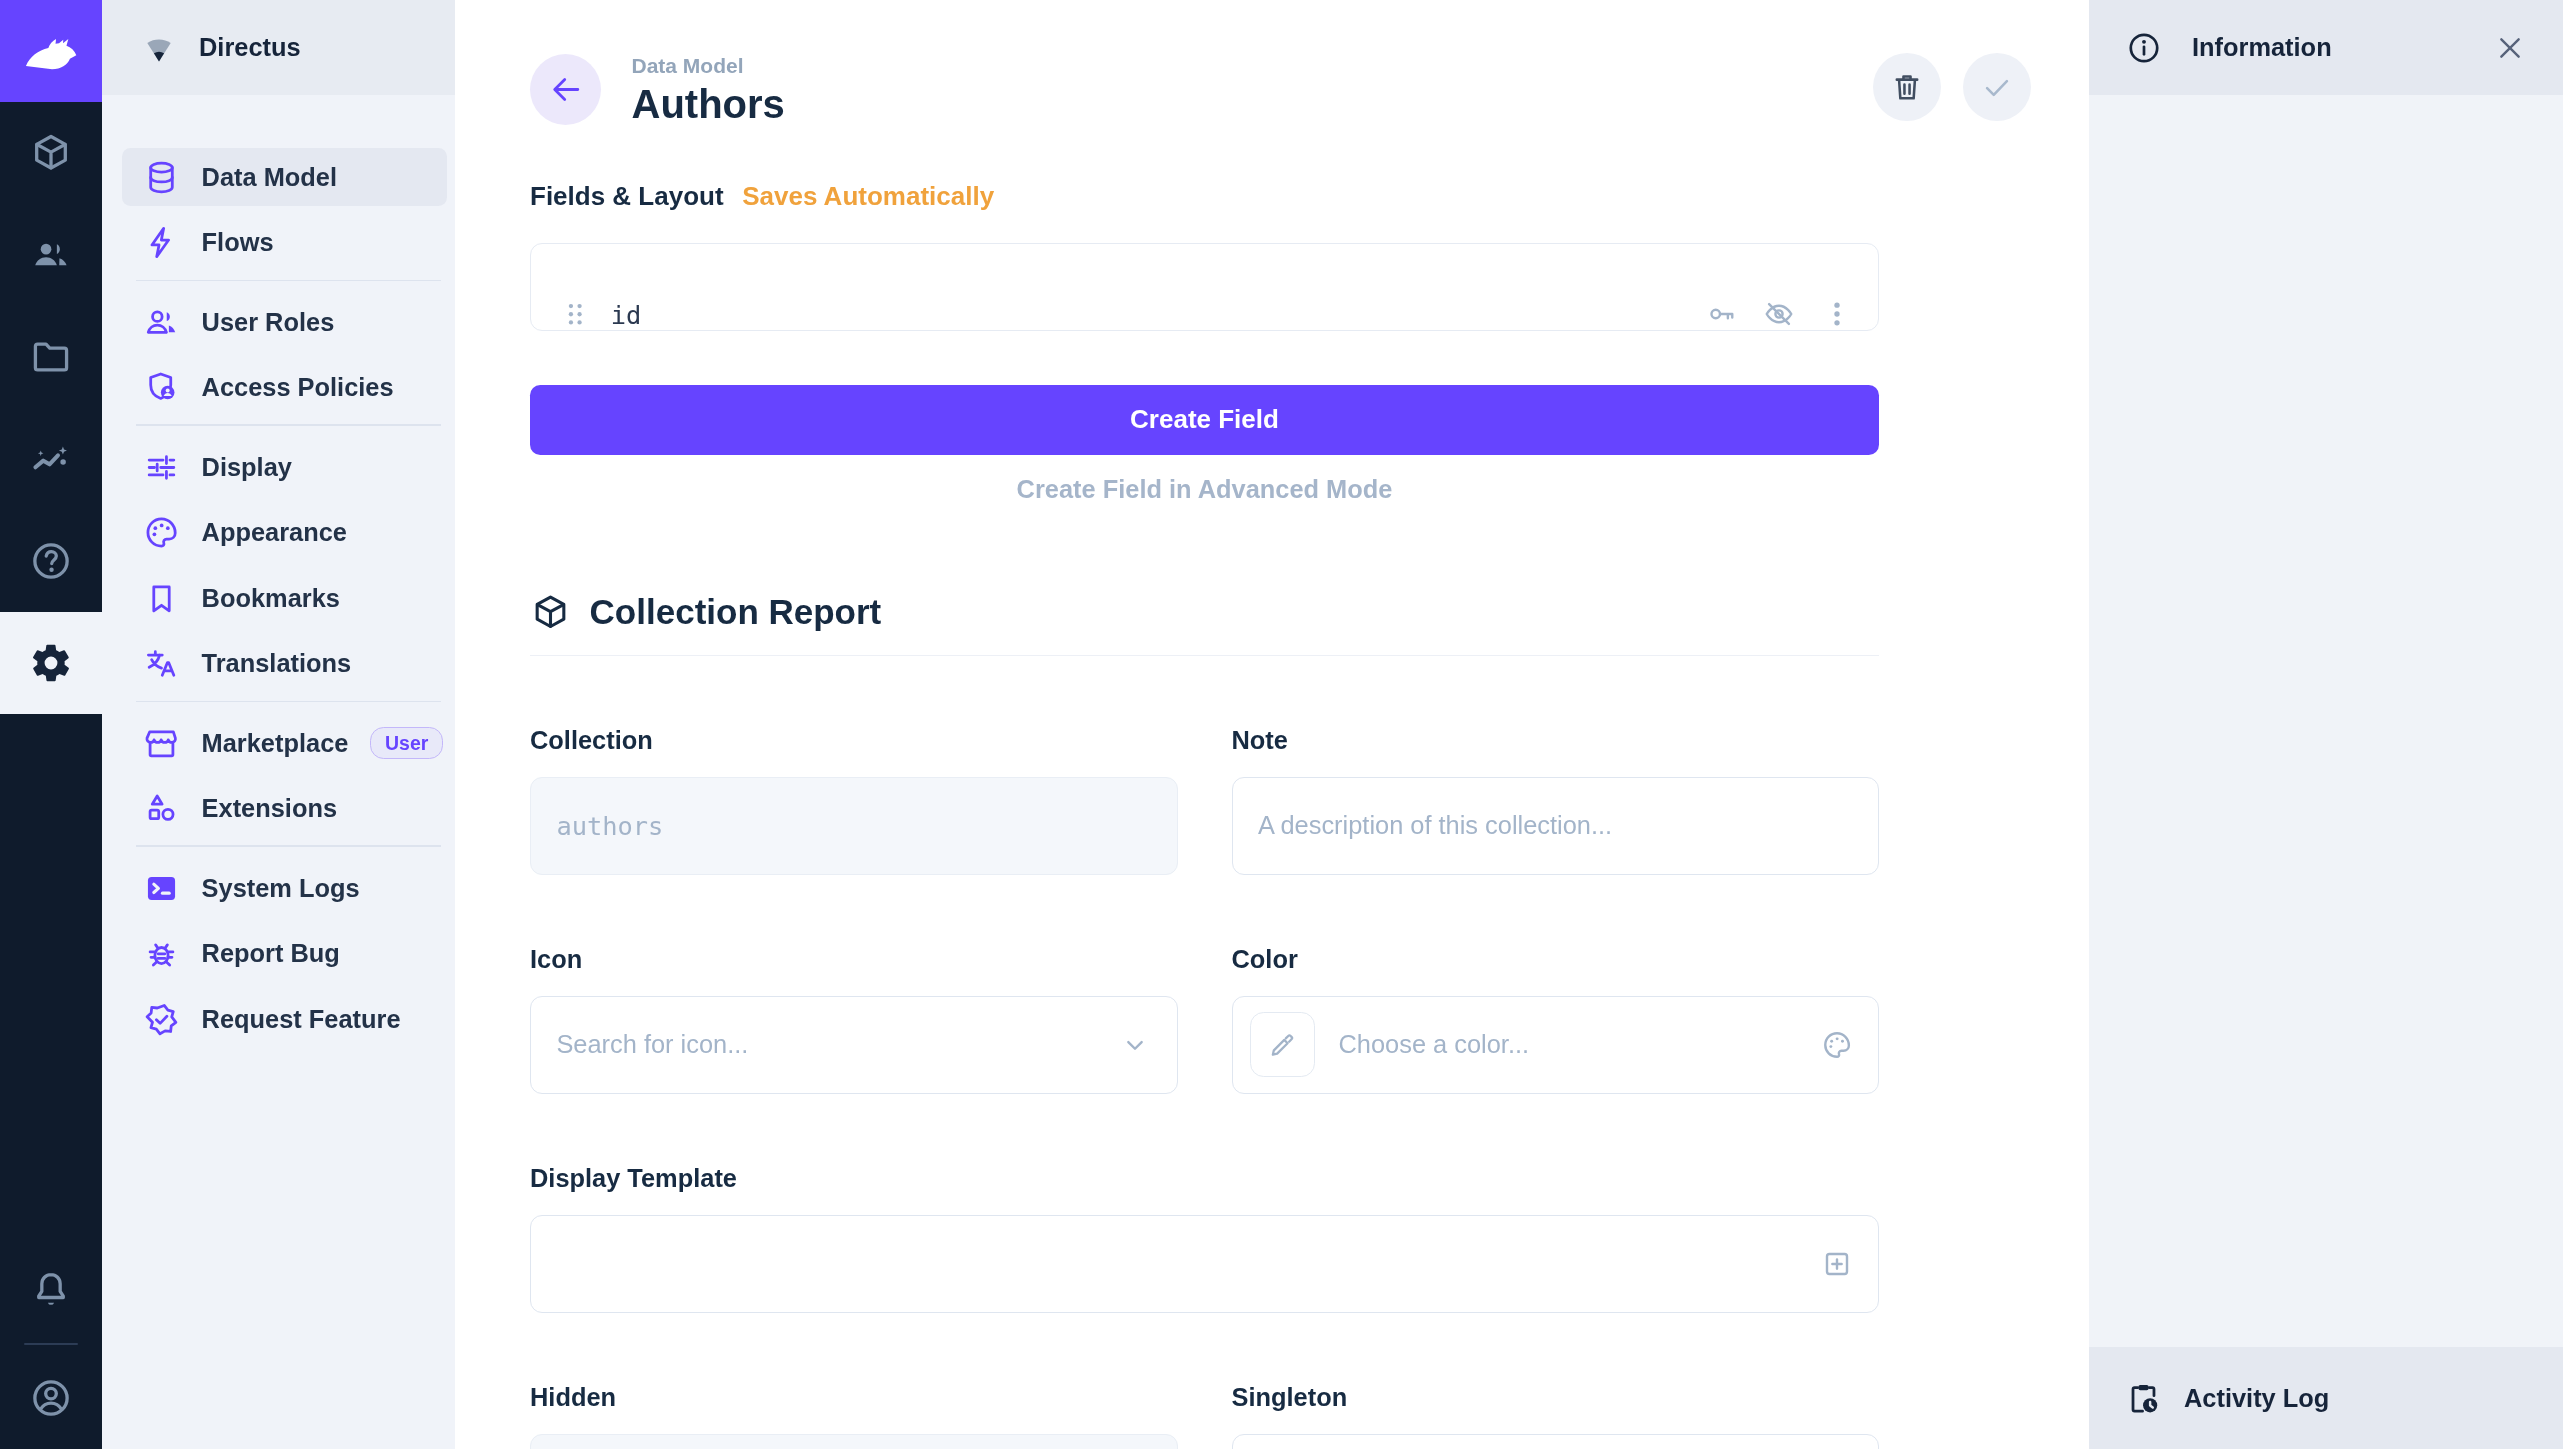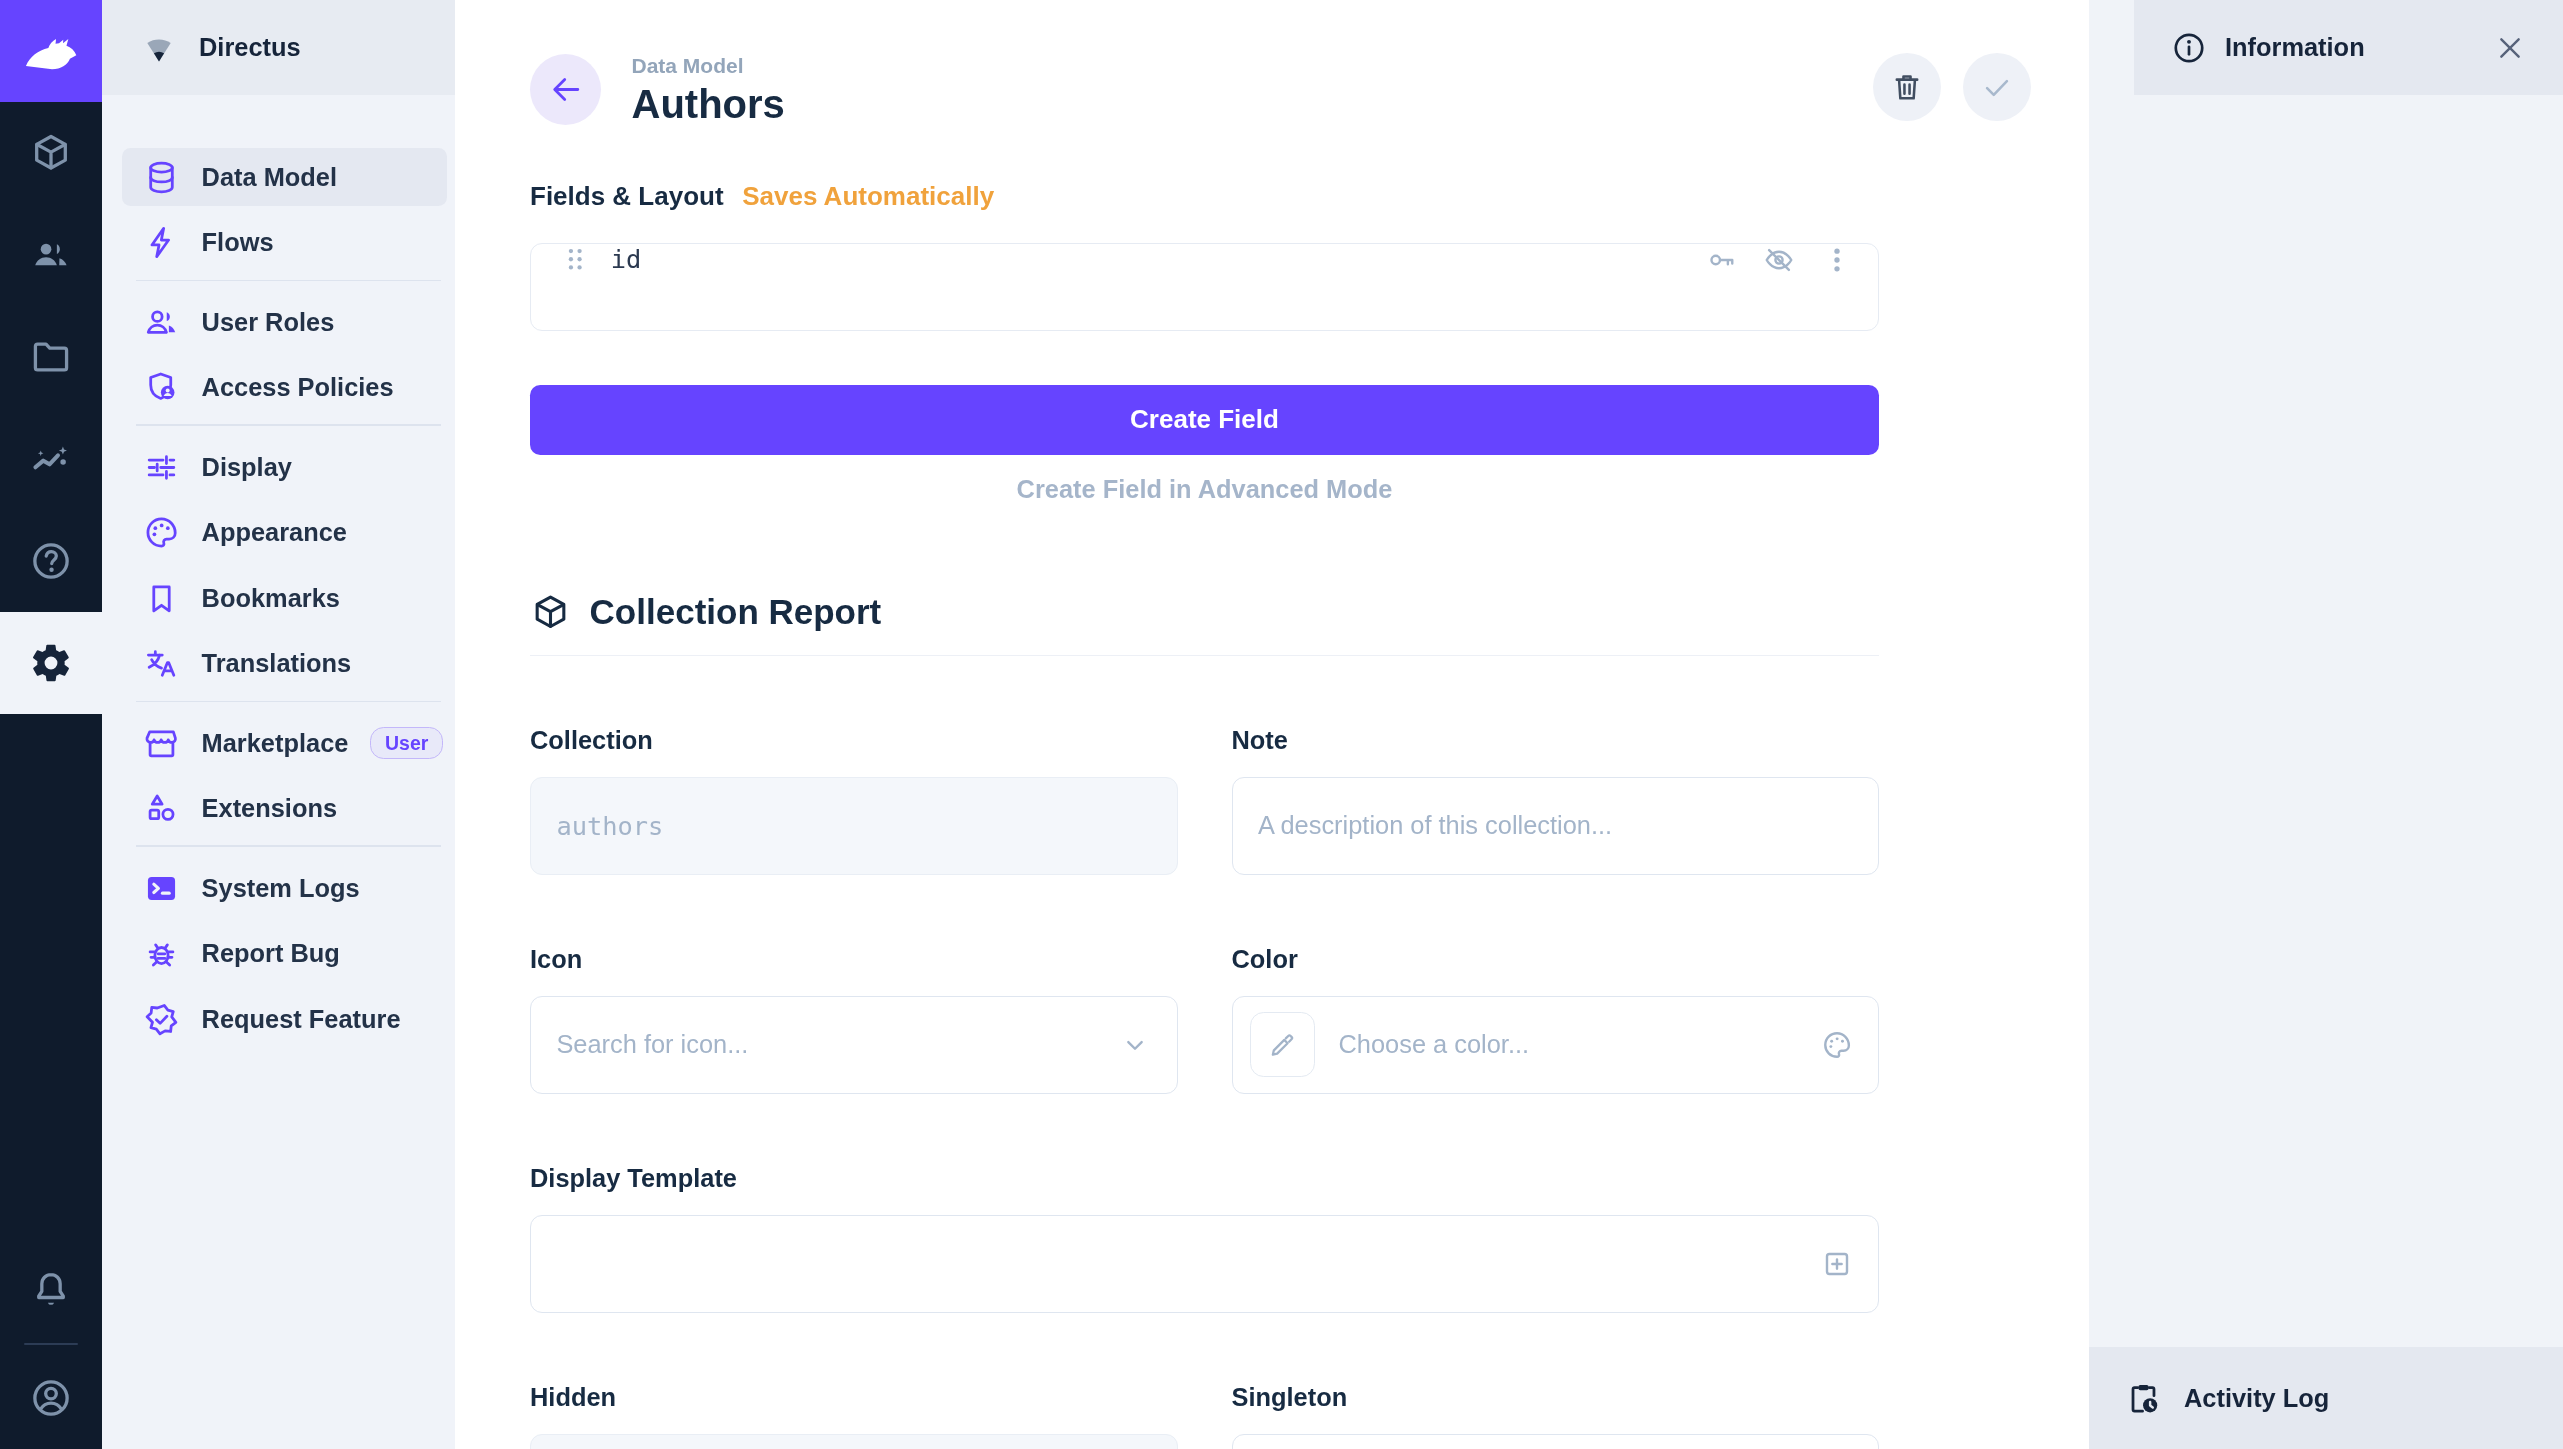--- a/index.html
+++ b/index.html
@@ -41,21 +41,21 @@
   .page-title{font-size:40px;font-weight:700;color:#172b42;line-height:1.05;}
   .header-actions{position:absolute;top:53px;right:58px;display:flex;gap:22px;}
   .action-btn{width:68px;height:68px;border-radius:50%;background:#eef1f7;border:none;display:grid;place-items:center;cursor:pointer;padding:0;}
   .action-btn svg{width:34px;height:34px;}
   .action-delete{color:#414e61;}
   .action-save{color:#a8b9cd;}
 
   .section-label{margin-top:56px;display:flex;gap:18.6px;align-items:baseline;font-size:26px;font-weight:700;color:#172b42;}
   .autosave{color:#f0a23c;font-weight:600;}
 
-  .field-row{margin-top:30.5px;height:88px;border:1.7px solid #e6ebf3;border-radius:12px;background:#fff;display:flex;align-items:flex-start;padding:0 25.4px 0 29px;box-sizing:border-box;cursor:grab;}
+  .field-row{margin-top:30.5px;height:88px;border:1.7px solid #e6ebf3;border-radius:12px;background:#fff;display:flex;align-items:flex-end;padding:0 25.4px 0 29px;box-sizing:border-box;cursor:grab;}
   .drag-handle{width:30.5px;height:30.5px;color:#a3b4c9;flex-shrink:0;}
   .field-name{font-family:"DejaVu Sans Mono","Liberation Mono",monospace;font-size:25.4px;color:#2b3950;margin-left:20.3px;}
   .field-icons{margin-left:auto;display:flex;align-items:center;gap:25.4px;color:#a3b4c9;}
   .field-icons svg{width:32px;height:32px;}
   .icon-btn{background:none;border:none;padding:0;color:inherit;cursor:pointer;display:grid;place-items:center;}
 
   .create-field-btn{margin-top:54px;width:100%;height:70px;background:#6644FF;border:none;border-radius:10.2px;color:#fff;font-size:26px;font-weight:600;font-family:inherit;cursor:pointer;display:grid;place-items:center;}
   .advanced-link{margin-top:20.3px;text-align:center;font-size:25.4px;font-weight:600;color:#a5b5ca;cursor:pointer;}
 
   .setup-heading{margin-top:88px;display:flex;align-items:center;gap:18.6px;font-size:35px;font-weight:700;color:#172b42;padding-bottom:22px;border-bottom:1.7px solid #edf0f6;}
@@ -68,21 +68,21 @@
   .input input{flex:1;min-width:0;border:none;outline:none;background:transparent;font-family:inherit;font-size:25.4px;color:#2b3950;padding:0;}
   .input input::placeholder{color:#a3b4c9;opacity:1;}
   .input.disabled{background:#f4f7fb;border-color:#e9eef5;}
   .input .mono{font-family:"DejaVu Sans Mono","Liberation Mono",monospace;}
   .input .trail-icon{width:32px;height:32px;flex-shrink:0;color:#a3b4c9;}
   .prefix-box{width:63px;height:63px;border:1.7px solid #e4eaf2;border-radius:13.6px;display:grid;place-items:center;margin-right:24px;flex-shrink:0;color:#a3b4c9;cursor:pointer;}
   .prefix-box svg{width:30.5px;height:30.5px;}
 
   
   .info-sidebar{width:474px;flex-shrink:0;background:#f0f3f8;display:flex;flex-direction:column;}
-  .sidebar-header{height:95px;flex-shrink:0;background:#e4e8f0;display:flex;align-items:center;gap:18px;padding:0 37px;margin-left:45px;}
+  .sidebar-header{height:95px;flex-shrink:0;background:#e4e8f0;display:flex;align-items:center;gap:30px;padding:0 37px;}
   .sidebar-header svg.info{width:36px;height:36px;color:#16243a;flex-shrink:0;}
   .sidebar-title{font-size:25.4px;font-weight:600;color:#16243a;}
   .close-btn{margin-left:auto;background:none;border:none;padding:0;color:#57627a;cursor:pointer;display:grid;place-items:center;}
   .close-btn svg{width:32px;height:32px;}
   .sidebar-body{flex:1;}
   .sidebar-footer{height:102px;flex-shrink:0;background:#e4e8f0;display:flex;align-items:center;gap:22px;padding:0 36px;cursor:pointer;}
   .sidebar-footer svg{width:37px;height:37px;color:#16243a;flex-shrink:0;}
   .footer-label{font-size:25.4px;font-weight:600;color:#16243a;}
 </style>
 </head>

